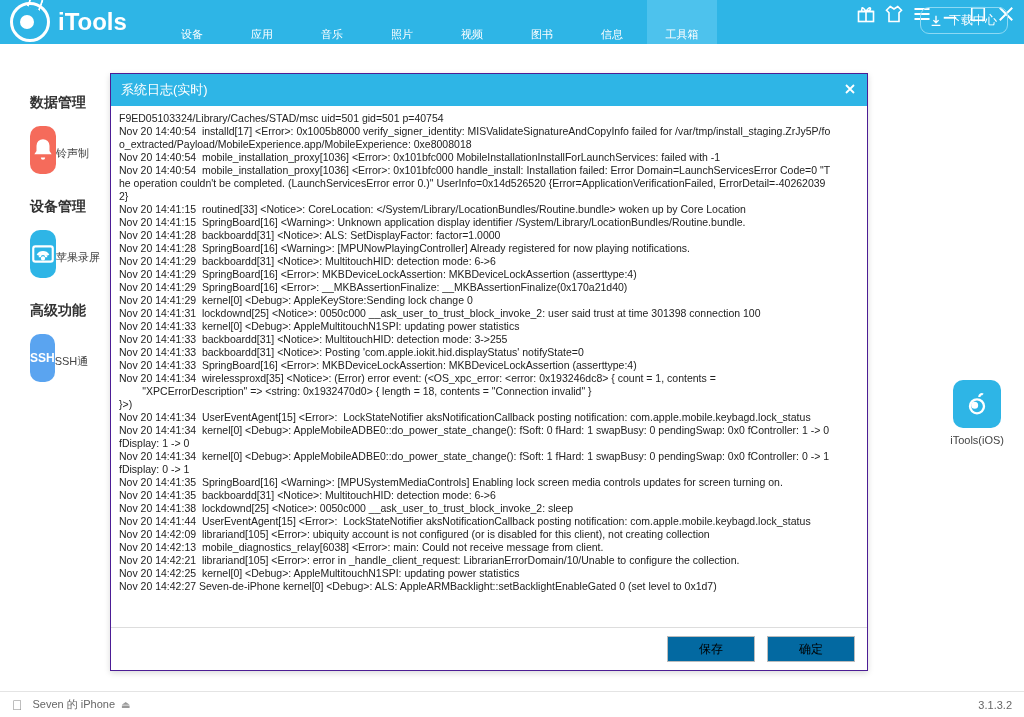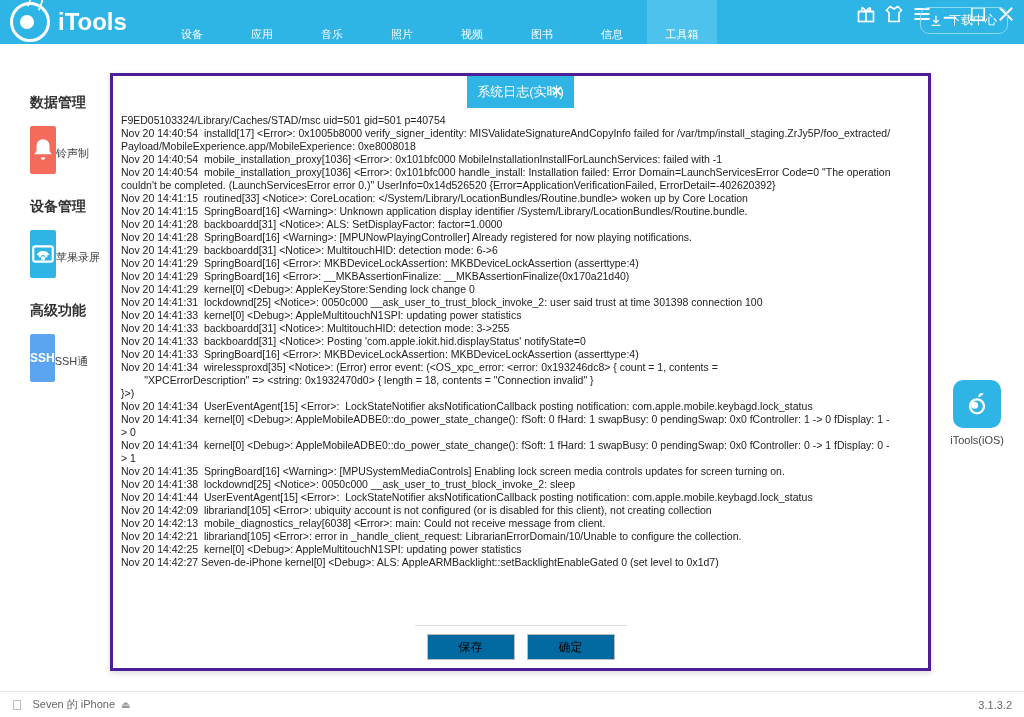--- a/index.html
+++ b/index.html
@@ -20,32 +20,32 @@
 
 .winbtns { position: absolute; top: 6px; right: 8px; display: flex; gap: 8px; color: #fff; }
 .winbtn { width: 20px; height: 16px; display: flex; align-items: center; justify-content: center; cursor: pointer; }
 
 .download-center { position: absolute; right: 16px; bottom: 10px; color: #fff; border: 1px solid #8cd9f4; border-radius: 9px; padding: 4px 10px 4px 8px; display: flex; align-items: center; gap: 6px; cursor: pointer; font-size: 12px; }
 
 
 .sidebar { width: 110px; padding: 20px 0 0 30px; position: absolute; top: 62px; left: 0; }
 .sec-title { font-size: 14px; font-weight: bold; color: #333; margin: 12px 0 14px; }
 .sec-item { display: flex; flex-direction: row; align-items: center; width: 56px; margin-bottom: 18px; }
-.sec-icon { width: 48px; height: 48px; border-radius: 2px; display: flex; align-items: center; justify-content: center; color: #fff; margin-bottom: 6px; }
+.sec-icon { width: 48px; height: 48px; border-radius: 10px; display: flex; align-items: center; justify-content: center; color: #fff; margin-bottom: 6px; }
 .sec-icon.red { background: #f56b5b; }
 .sec-icon.blue { background: #2eb5e6; }
 .sec-icon.ssh { background: #5aa4f0; font-size: 12px; font-weight: bold; }
 .sec-label { font-size: 11px; color: #444; white-space: nowrap; }
 
 .right-icons { position: absolute; top: 380px; right: 20px; display: flex; flex-direction: column; align-items: center; }
 .right-icon-box { width: 48px; height: 48px; border-radius: 10px; background: #2eb5e6; color: #fff; display: flex; align-items: center; justify-content: center; margin-bottom: 6px; }
 .right-label { font-size: 11px; color: #444; }
 
 
-.dialog { position: absolute; top: 73px; left: 110px; width: 821px; height: 598px; background: #fff; border: 3px solid #4c1d95; box-shadow: 0 2px 6px rgba(0,0,0,0.15); display: flex; flex-direction: column; align-items: center; }
+.dialog { position: absolute; top: 73px; left: 110px; width: 758px; height: 598px; background: #fff; border: 1px solid #4c1d95; box-shadow: 0 2px 6px rgba(0,0,0,0.15); display: flex; flex-direction: column; }
 .dialog-title { background: #2eb5e6; color: #fff; padding: 7px 10px; font-size: 13px; position: relative; }
 .dialog-close { position: absolute; top: 6px; right: 8px; width: 18px; height: 18px; display: flex; align-items: center; justify-content: center; cursor: pointer; font-weight: bold; }
 .dialog-body { flex: 1; overflow: auto; padding: 6px 33px 6px 8px; font-size: 10.5px; line-height: 13px; color: #222; font-family: Tahoma, Arial, sans-serif; }
 .dialog-body div { white-space: pre-wrap; word-break: break-all; }
 .dialog-footer { border-top: 1px solid #ddd; padding: 8px 12px; display: flex; justify-content: flex-end; gap: 12px; }
 .btn { min-width: 88px; height: 26px; border: 1px solid #bcbcbc; background: #0369a1; cursor: pointer; font-size: 12px; }
 
 
 .statusbar { position: absolute; bottom: 0; left: 0; right: 0; height: 26px; border-top: 1px solid #e4e4e4; display: flex; align-items: center; padding: 0 12px; font-size: 11px; color: #666; justify-content: space-between; }
 .status-left { display: flex; align-items: center; gap: 6px; }
@@ -247,20 +247,21 @@
       <div>Nov 20 14:41:33  backboardd[31] &lt;Notice&gt;: MultitouchHID: detection mode: 3-&gt;255</div>
       <div>Nov 20 14:41:33  backboardd[31] &lt;Notice&gt;: Posting 'com.apple.iokit.hid.displayStatus' notifyState=0</div>
       <div>Nov 20 14:41:33  SpringBoard[16] &lt;Error&gt;: MKBDeviceLockAssertion: MKBDeviceLockAssertion (asserttype:4)</div>
       <div>Nov 20 14:41:34  wirelessproxd[35] &lt;Notice&gt;: (Error) error event: (&lt;OS_xpc_error: &lt;error: 0x193246dc8&gt; { count = 1, contents =
 	"XPCErrorDescription" =&gt; &lt;string: 0x1932470d0&gt; { length = 18, contents = "Connection invalid" }
 }&gt;)</div>
       <div>Nov 20 14:41:34  UserEventAgent[15] &lt;Error&gt;:  LockStateNotifier aksNotificationCallback posting notification: com.apple.mobile.keybagd.lock_status</div>
       <div>Nov 20 14:41:34  kernel[0] &lt;Debug&gt;: AppleMobileADBE0::do_power_state_change(): fSoft: 0 fHard: 1 swapBusy: 0 pendingSwap: 0x0 fController: 1 -&gt; 0 fDisplay: 1 -&gt; 0</div>
       <div>Nov 20 14:41:34  kernel[0] &lt;Debug&gt;: AppleMobileADBE0::do_power_state_change(): fSoft: 1 fHard: 1 swapBusy: 0 pendingSwap: 0x0 fController: 0 -&gt; 1 fDisplay: 0 -&gt; 1</div>
       <div>Nov 20 14:41:35  SpringBoard[16] &lt;Warning&gt;: [MPUSystemMediaControls] Enabling lock screen media controls updates for screen turning on.</div>
+      <div>Nov 20 14:41:35  backboardd[31] &lt;Notice&gt;: MultitouchHID: detection mode: 6-&gt;6</div>
       <div>Nov 20 14:41:38  lockdownd[25] &lt;Notice&gt;: 0050c000 __ask_user_to_trust_block_invoke_2: sleep</div>
       <div>Nov 20 14:41:44  UserEventAgent[15] &lt;Error&gt;:  LockStateNotifier aksNotificationCallback posting notification: com.apple.mobile.keybagd.lock_status</div>
       <div>Nov 20 14:42:09  librariand[105] &lt;Error&gt;: ubiquity account is not configured (or is disabled for this client), not creating collection</div>
       <div>Nov 20 14:42:13  mobile_diagnostics_relay[6038] &lt;Error&gt;: main: Could not receive message from client.</div>
       <div>Nov 20 14:42:21  librariand[105] &lt;Error&gt;: error in _handle_client_request: LibrarianErrorDomain/10/Unable to configure the collection.</div>
       <div>Nov 20 14:42:25  kernel[0] &lt;Debug&gt;: AppleMultitouchN1SPI: updating power statistics</div>
       <div>Nov 20 14:42:27 Seven-de-iPhone kernel[0] &lt;Debug&gt;: ALS: AppleARMBacklight::setBacklightEnableGated 0 (set level to 0x1d7)</div>
     </div>
   <div class="dialog-footer">
     <button class="btn">保存</button>

